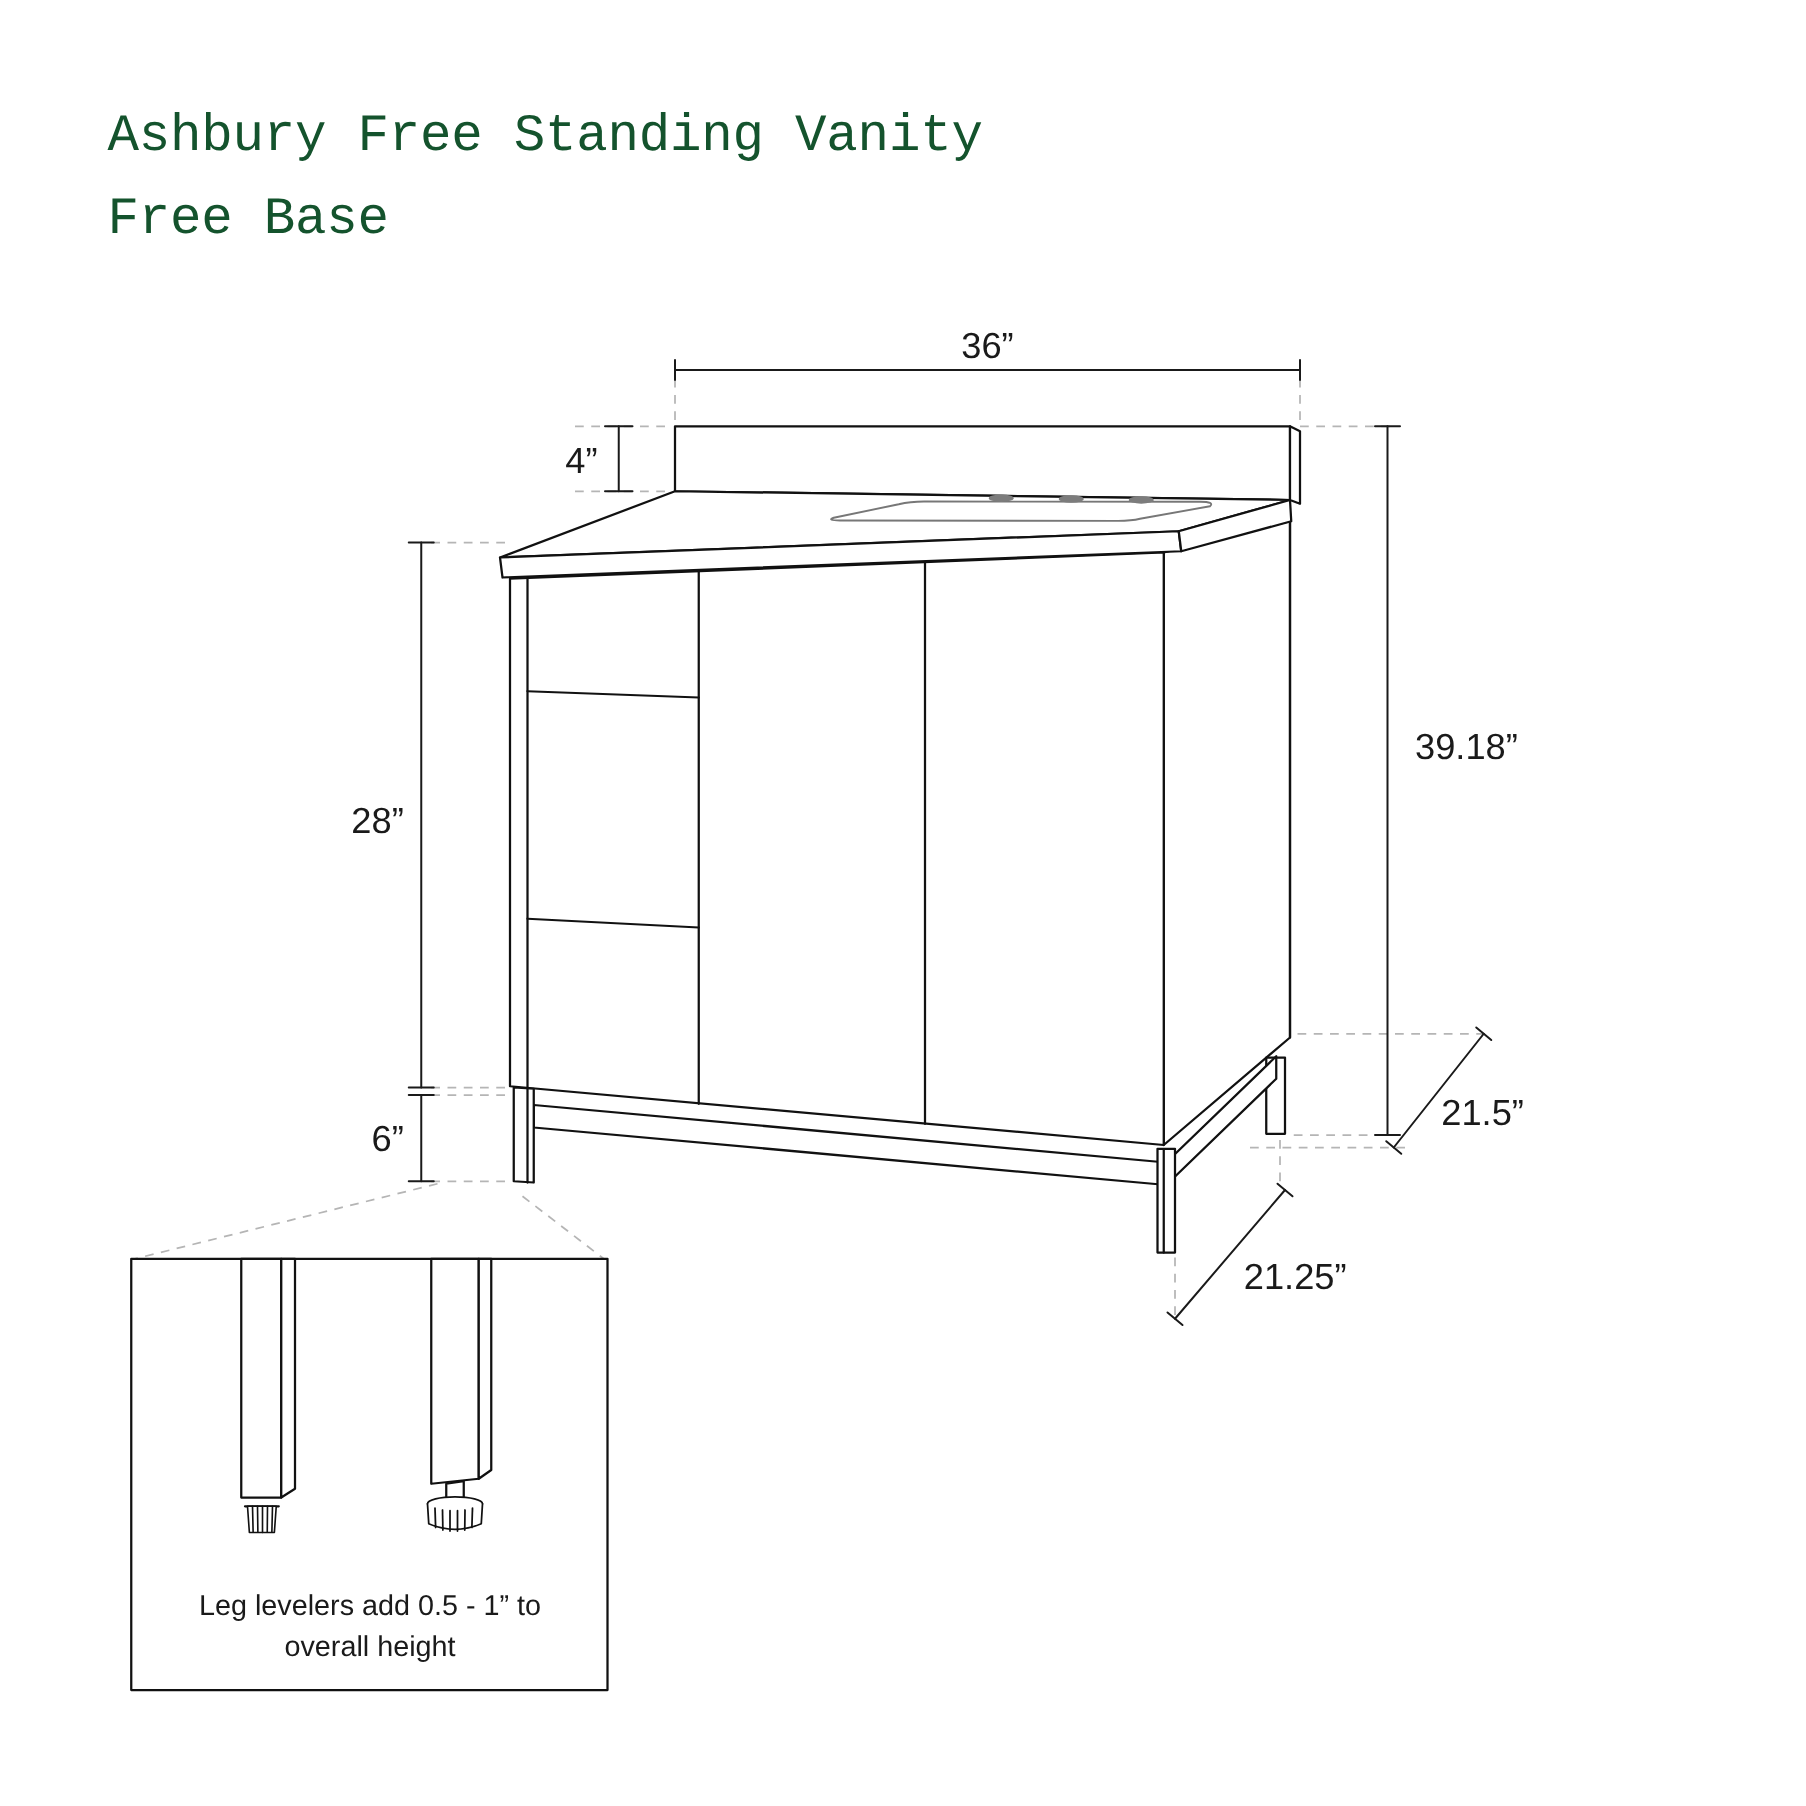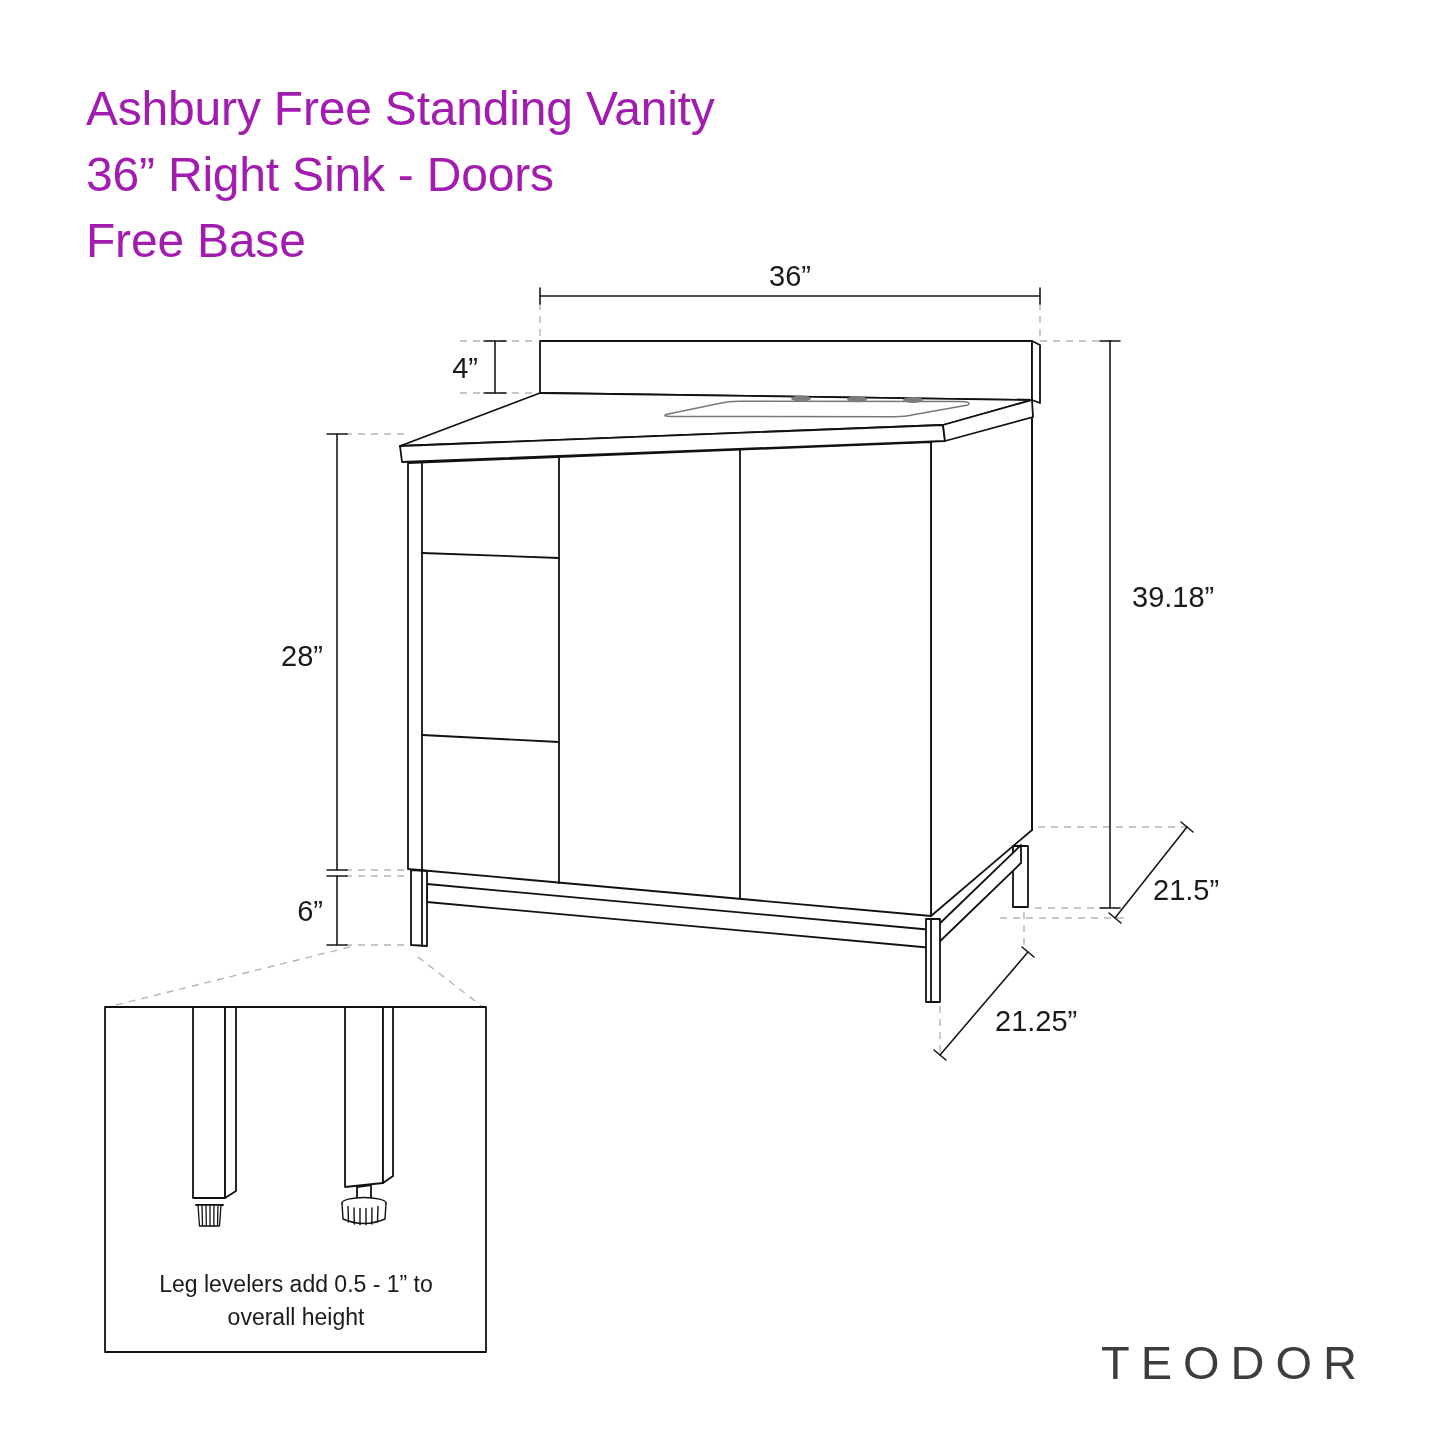--- a/index.html
+++ b/index.html
@@ -1,31 +1,30 @@
 <!DOCTYPE html>
 <html><head>
 <meta charset="utf-8">
 <style>
   html,body{margin:0;padding:0;background:#ffffff;}
   body{width:1445px;height:1445px;position:relative;font-family:"Liberation Sans",sans-serif;overflow:hidden;}
   .stage{position:absolute;left:0;top:0;width:1445px;height:1445px;}
-  .title-block{position:absolute;left:86px;top:76px;color:#a21caf;font-size:48px;line-height:66px;letter-spacing:-0.2px;}
+  .title-block{position:absolute;left:86px;top:76px;color:#14532d;font-size:42px;line-height:66px;letter-spacing:-0.2px;font-family:Liberation Mono, monospace;}
   .brand-logo{position:absolute;left:1101px;top:1335px;color:#3d3d3d;font-size:47px;font-weight:300;letter-spacing:11px;white-space:nowrap;}
   svg text{font-family:"Liberation Sans",sans-serif;fill:#1a1a1a;}
   .dim-label{font-size:29px;}
   .inset-label{font-size:23px;}
 </style>
 </head>
 <body>
 
 <div class="stage">
 
   <div class="title-block">
     <div>Ashbury Free Standing Vanity</div>
-    <div>36” Right Sink - Doors</div>
     <div>Free Base</div>
   </div>
 
   <svg width="1445" height="1445" viewBox="0 0 1445 1445">
 
     <g stroke="#b5b5b5" stroke-width="1.4" stroke-dasharray="7 6" fill="none">
       <line x1="540" y1="303" x2="540" y2="337"></line>
       <line x1="1040" y1="303" x2="1040" y2="337"></line>
       <line x1="1040" y1="341" x2="1116" y2="341"></line>
       <line x1="460" y1="341" x2="536" y2="341"></line>
@@ -171,14 +170,13 @@
           <line x1="372" y1="1208" x2="371.8" y2="1224"></line>
           <line x1="378" y1="1206.5" x2="377.5" y2="1222"></line>
         </g>
       </g>
 
       <text class="inset-label" x="296" y="1292" text-anchor="middle" stroke="none">Leg levelers add 0.5 - 1” to</text>
       <text class="inset-label" x="296" y="1325" text-anchor="middle" stroke="none">overall height</text>
     </g>
   </svg>
 
-  <div class="brand-logo">TEODOR</div>
 </div>
 
 </body></html>

